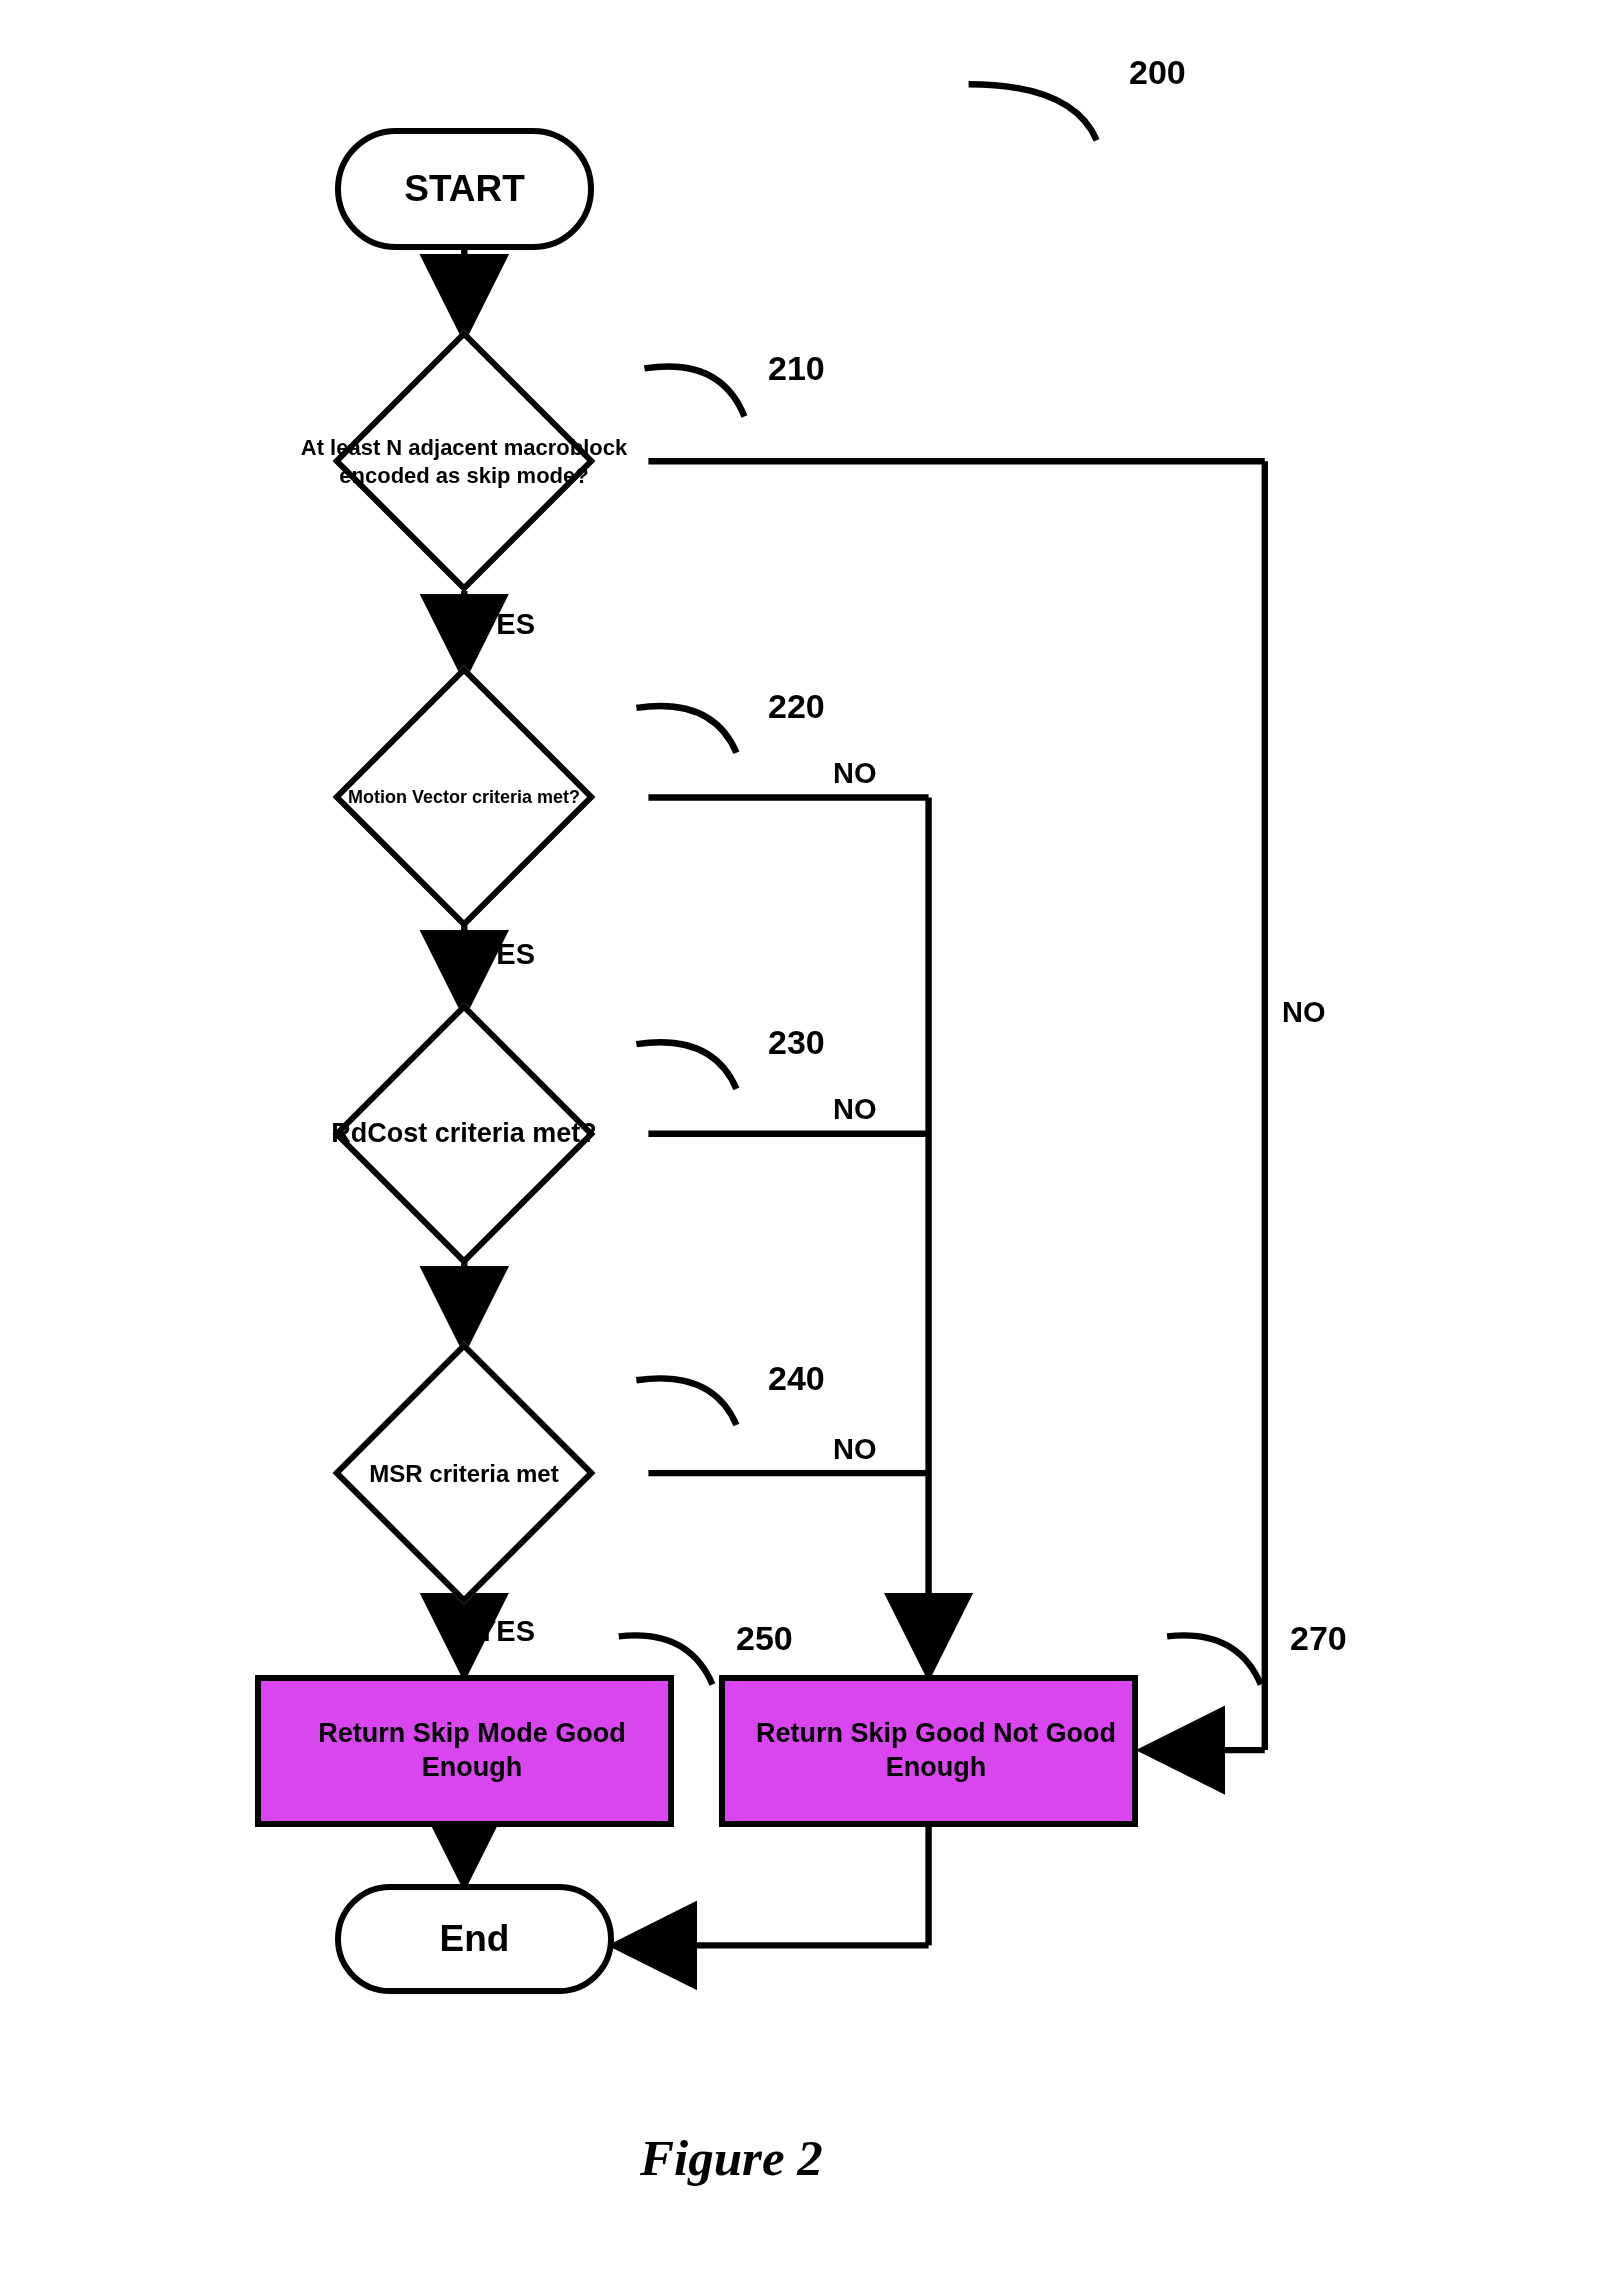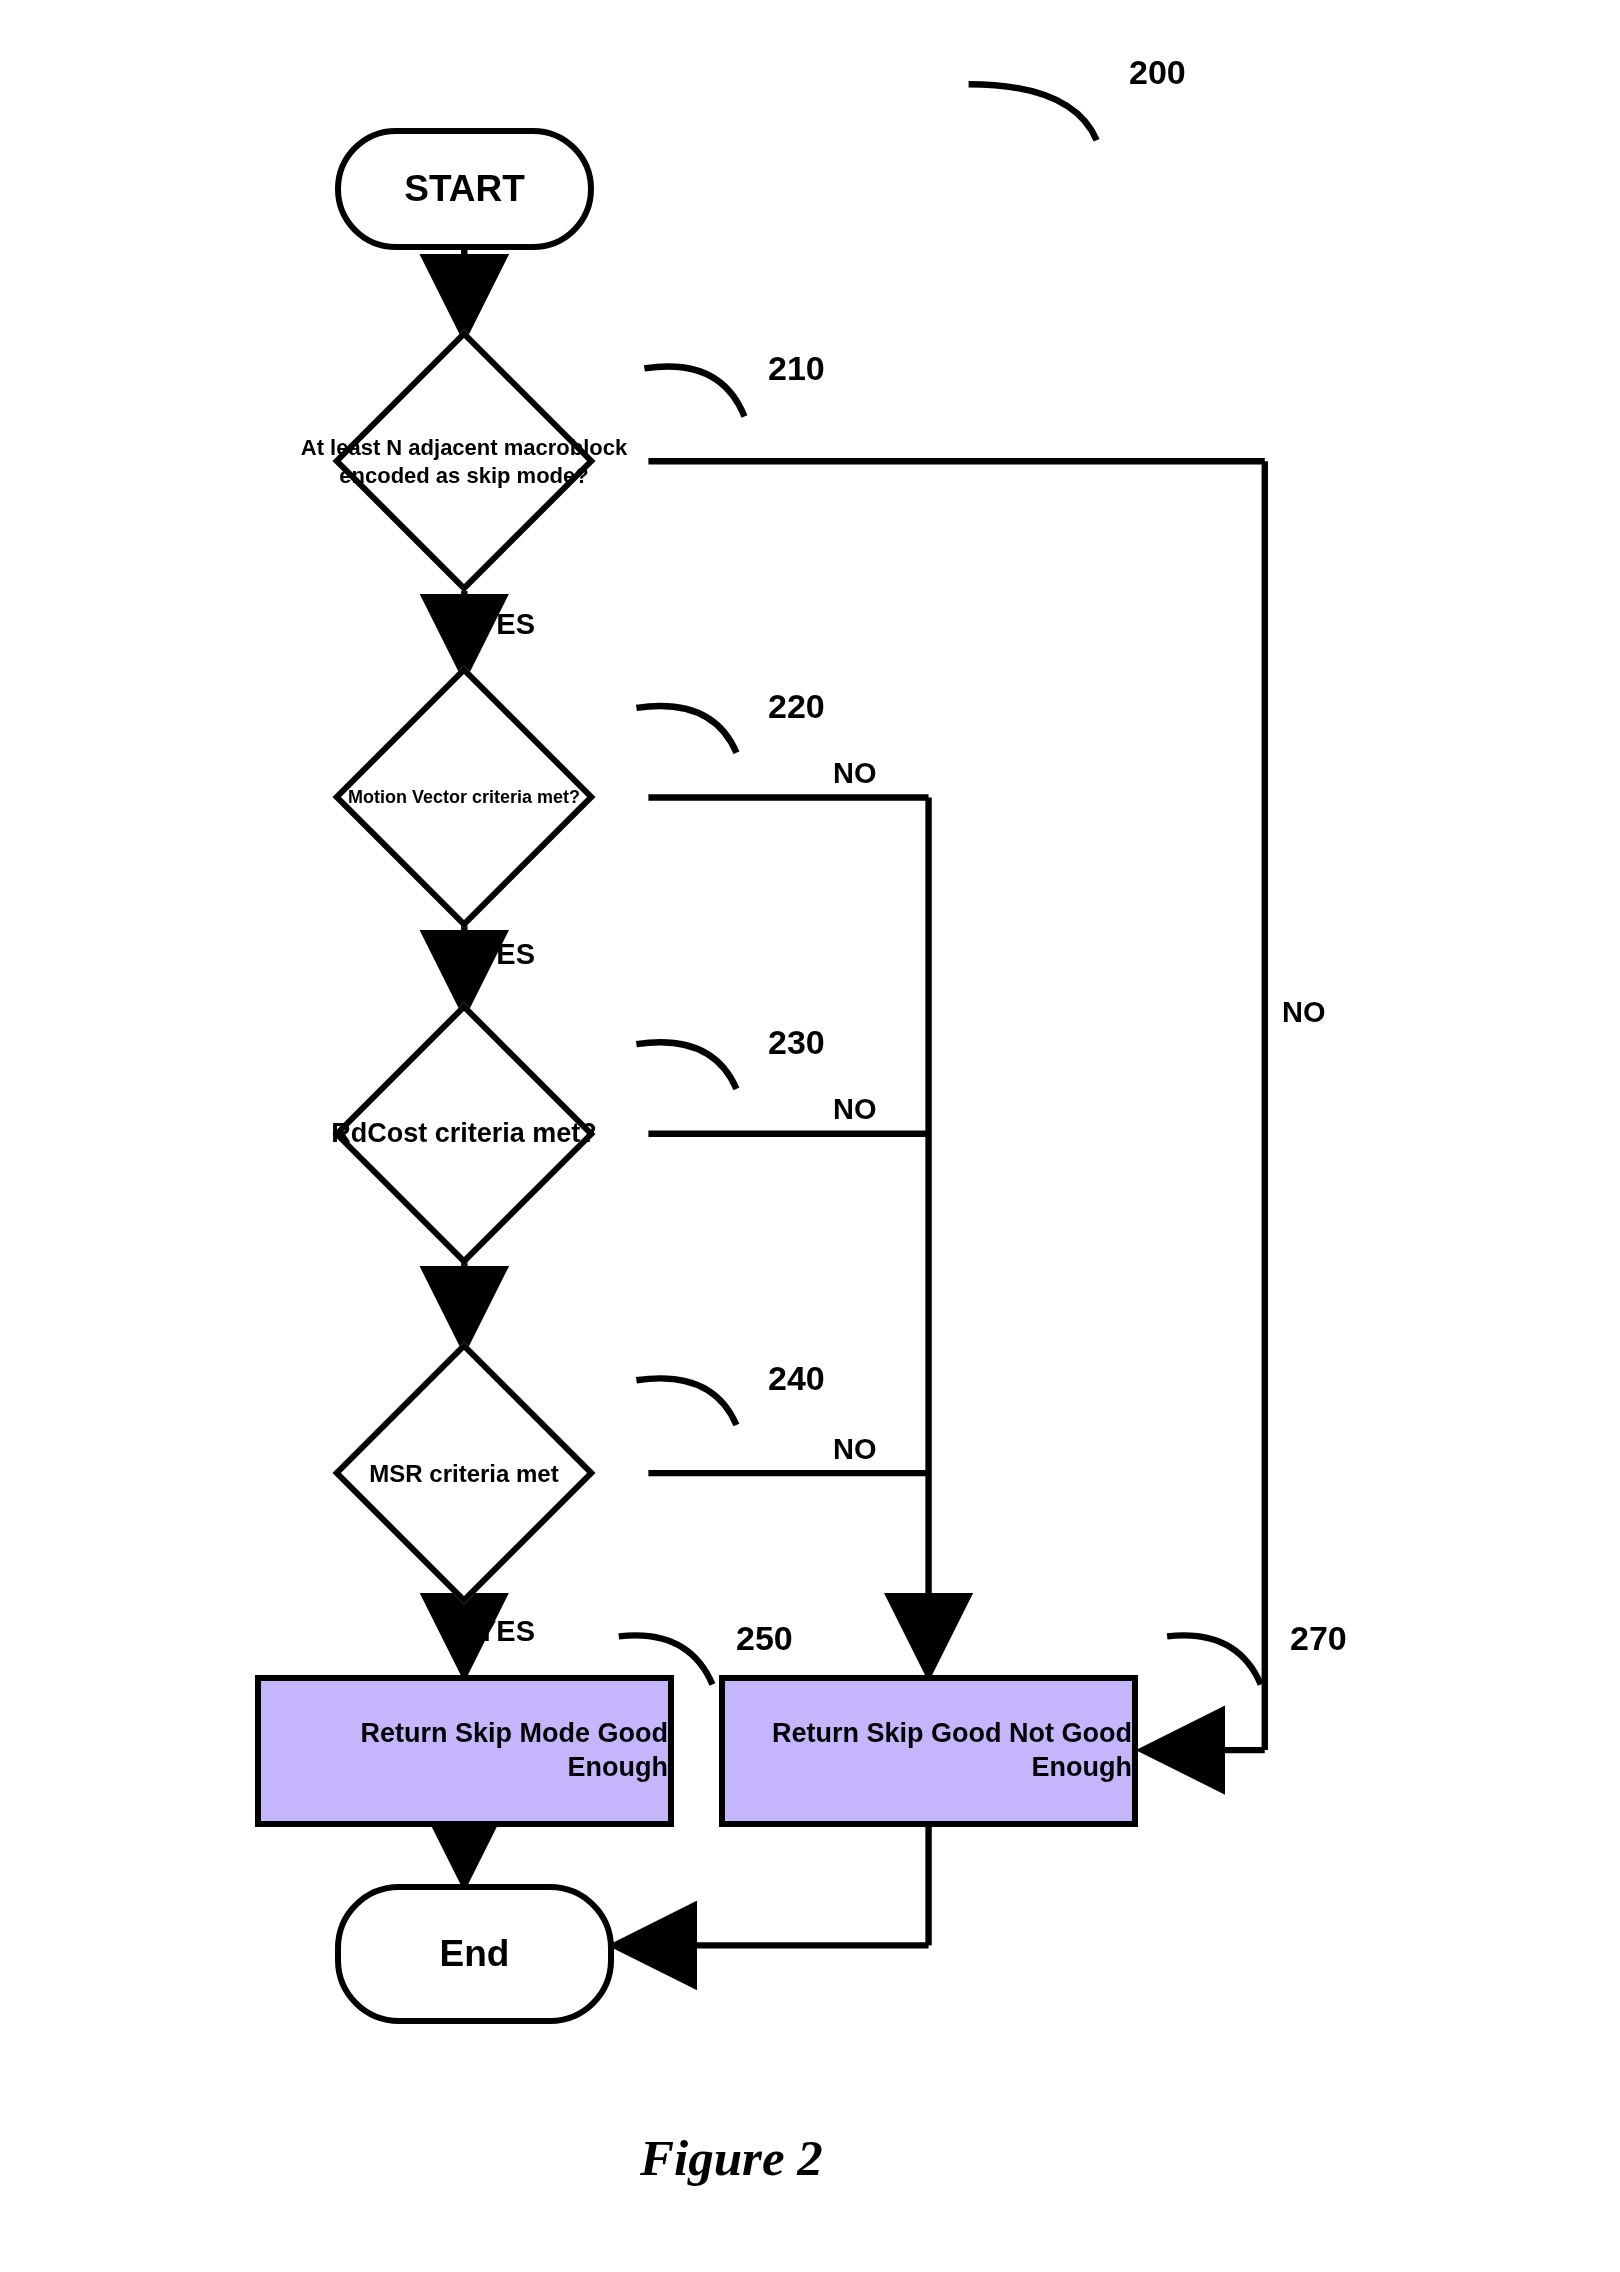--- a/index.html
+++ b/index.html
@@ -39,26 +39,26 @@
     align-items: center;
     justify-content: center;
     text-align: center;
     font-weight: bold;
     line-height: 1.25;
     pointer-events: none;
   }
   .process {
     position: absolute;
     border: 6.4px solid #000;
-    background: #c4b5fd;
+    background: #d946ef;
     display: flex;
     align-items: center;
     justify-content: center;
     font-weight: bold;
-    text-align: right;
+    text-align: center;
     line-height: 1.25;
     padding-left: 15px;
   }
   .edge-label {
     position: absolute;
     font-weight: bold;
     font-size: 29px;
   }
   .ref-label {
     position: absolute;
@@ -152,21 +152,21 @@
   </div>
 
   <div class="process" style="left:255px; top:1675px; width:419px; height:152px; font-size:27px;">
     <span>Return Skip Mode Good Enough</span>
   </div>
 
   <div class="process" style="left:719px; top:1675px; width:419px; height:152px; font-size:27px;">
     <span>Return Skip Good Not Good Enough</span>
   </div>
 
-  <div class="terminal" style="left:335px; top:1884px; width:279px; height:140px;">
+  <div class="terminal" style="left:335px; top:1884px; width:279px; height:110px;">
     <span>End</span>
   </div>
 
   <div class="edge-label" style="left:477px; top:608px;"><span>YES</span></div>
   <div class="edge-label" style="left:477px; top:938px;"><span>YES</span></div>
   <div class="edge-label" style="left:477px; top:1615px;"><span>YES</span></div>
 
   <div class="edge-label" style="left:1282px; top:996px;"><span>NO</span></div>
   <div class="edge-label" style="left:833px; top:757px;"><span>NO</span></div>
   <div class="edge-label" style="left:833px; top:1093px;"><span>NO</span></div>

